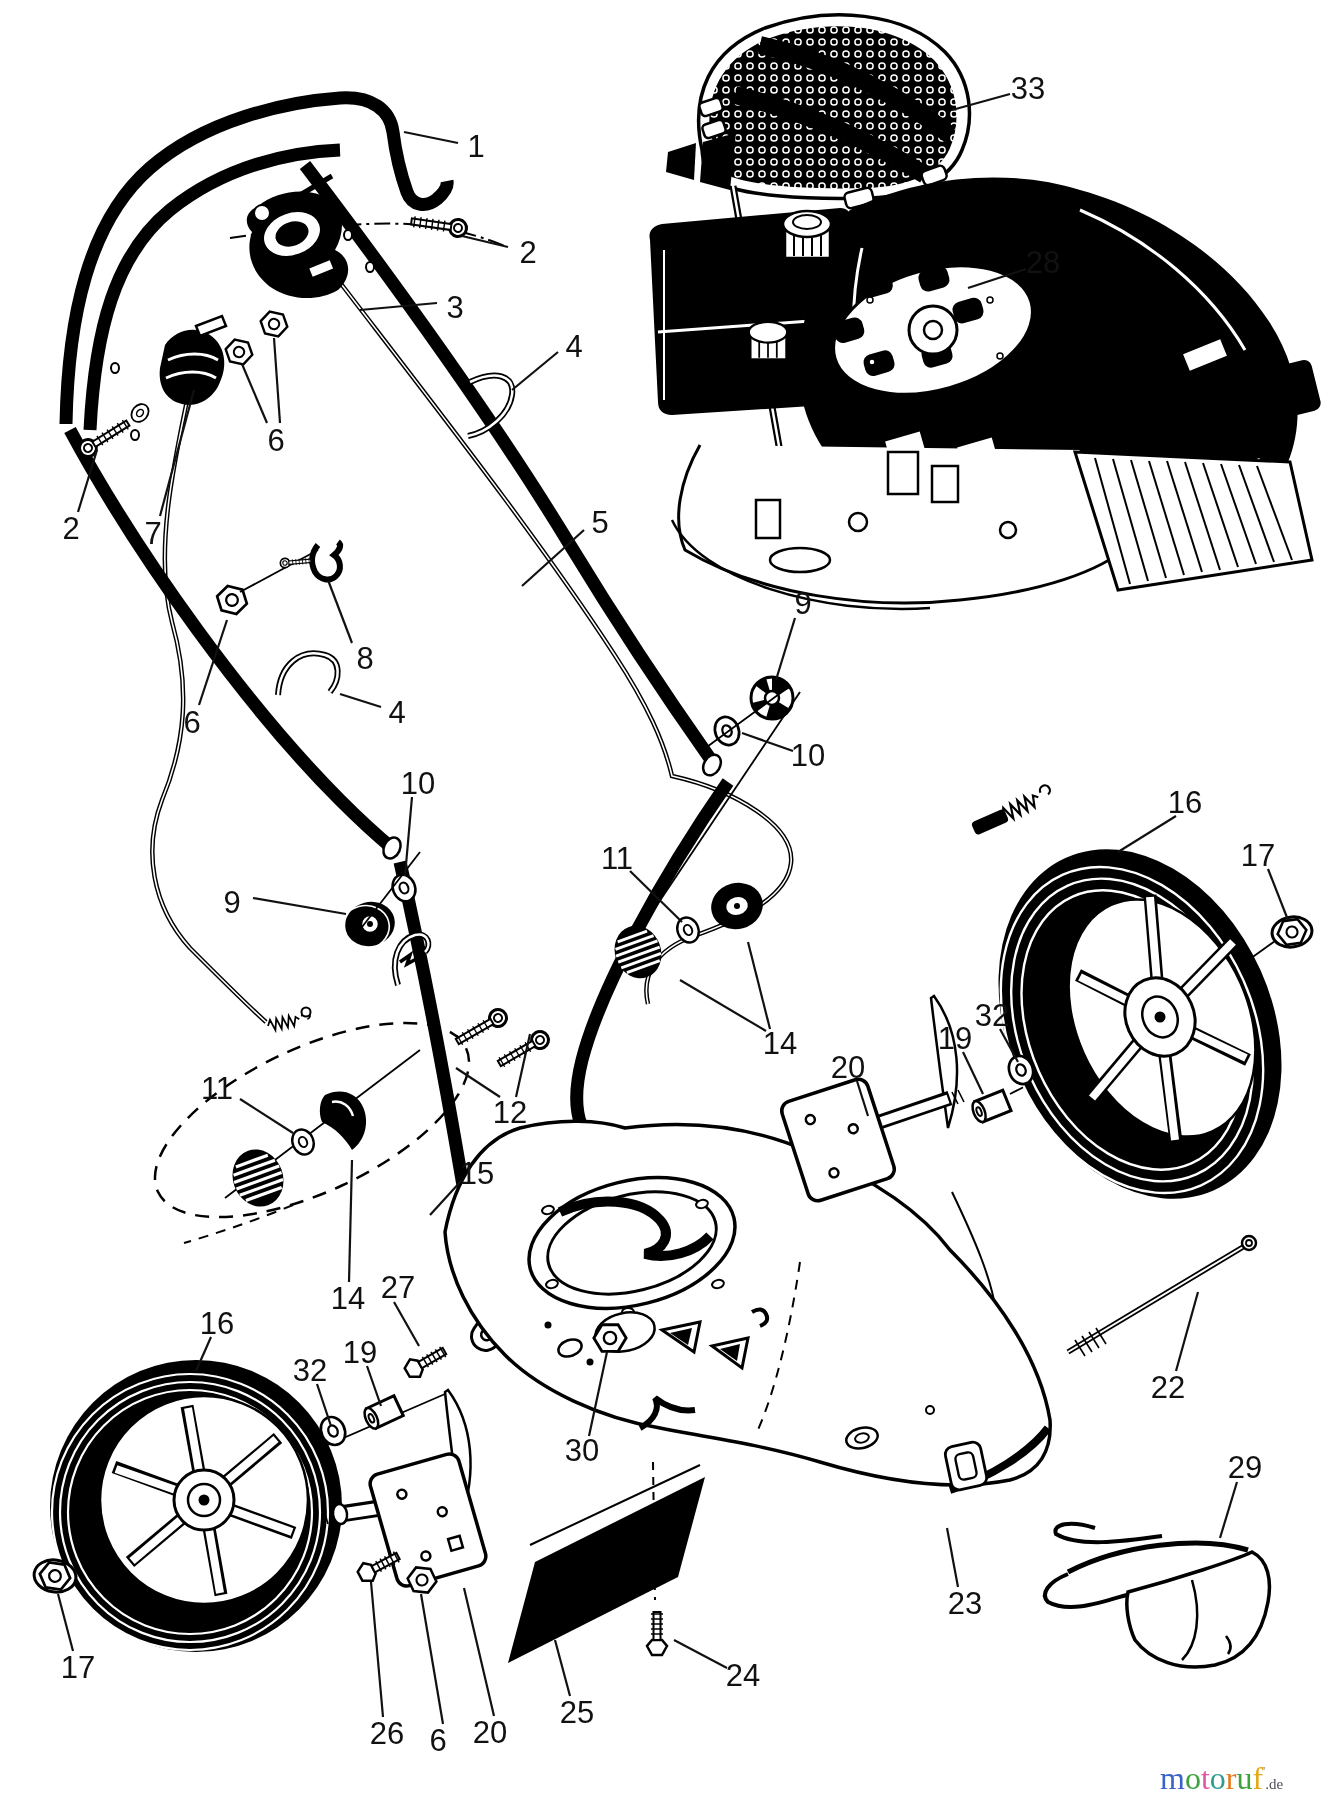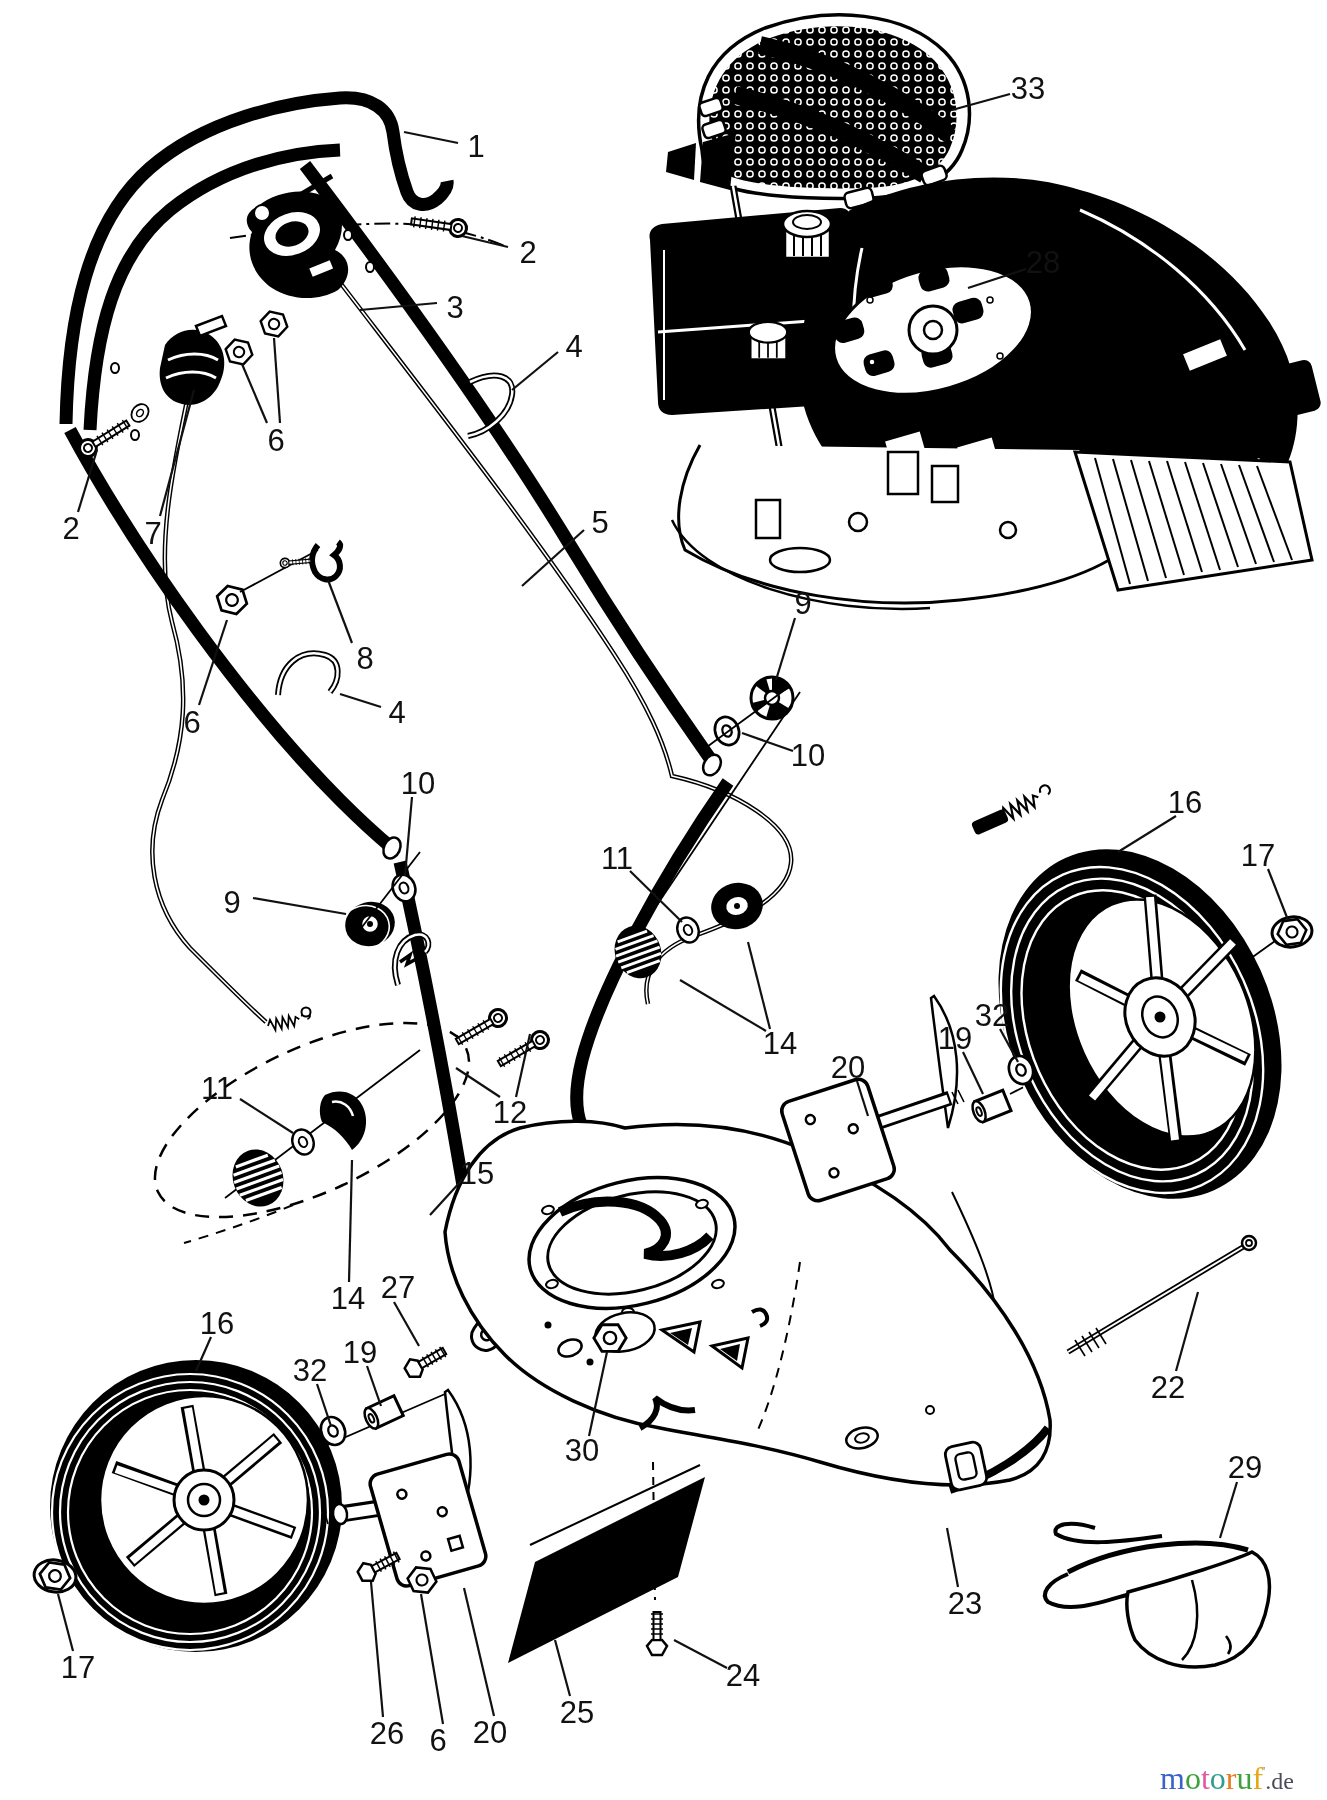--- a/index.html
+++ b/index.html
@@ -8,21 +8,21 @@
   svg{position:absolute;left:0;top:0;}
   .callout{font-family:"Liberation Sans",sans-serif;font-size:31px;fill:#111;
            text-anchor:middle;dominant-baseline:central;}
   .leader{stroke:#111;stroke-width:2.2;fill:none;}
   .ln{stroke:#000;fill:none;}
   .wh{fill:#fff;stroke:#000;}
   .bk{fill:#000;stroke:none;}
   #watermark{position:absolute;left:1160px;top:1752px;width:167px;
              font-family:"Liberation Serif",serif;font-size:32px;line-height:38px;
              white-space:nowrap;}
-  #watermark .suffix{font-size:24px;}
+  #watermark .suffix{font-size:15px;}
   #watermark .tick{font-size:12px;vertical-align:14px;color:#777;}
 </style>
 </head>
 <body>
 
 <div id="stage">
 <svg width="1327" height="1800" viewBox="0 0 1327 1800">
   <defs>
     <g id="washer">
       <ellipse rx="13" ry="16" class="wh" stroke-width="3"></ellipse>

